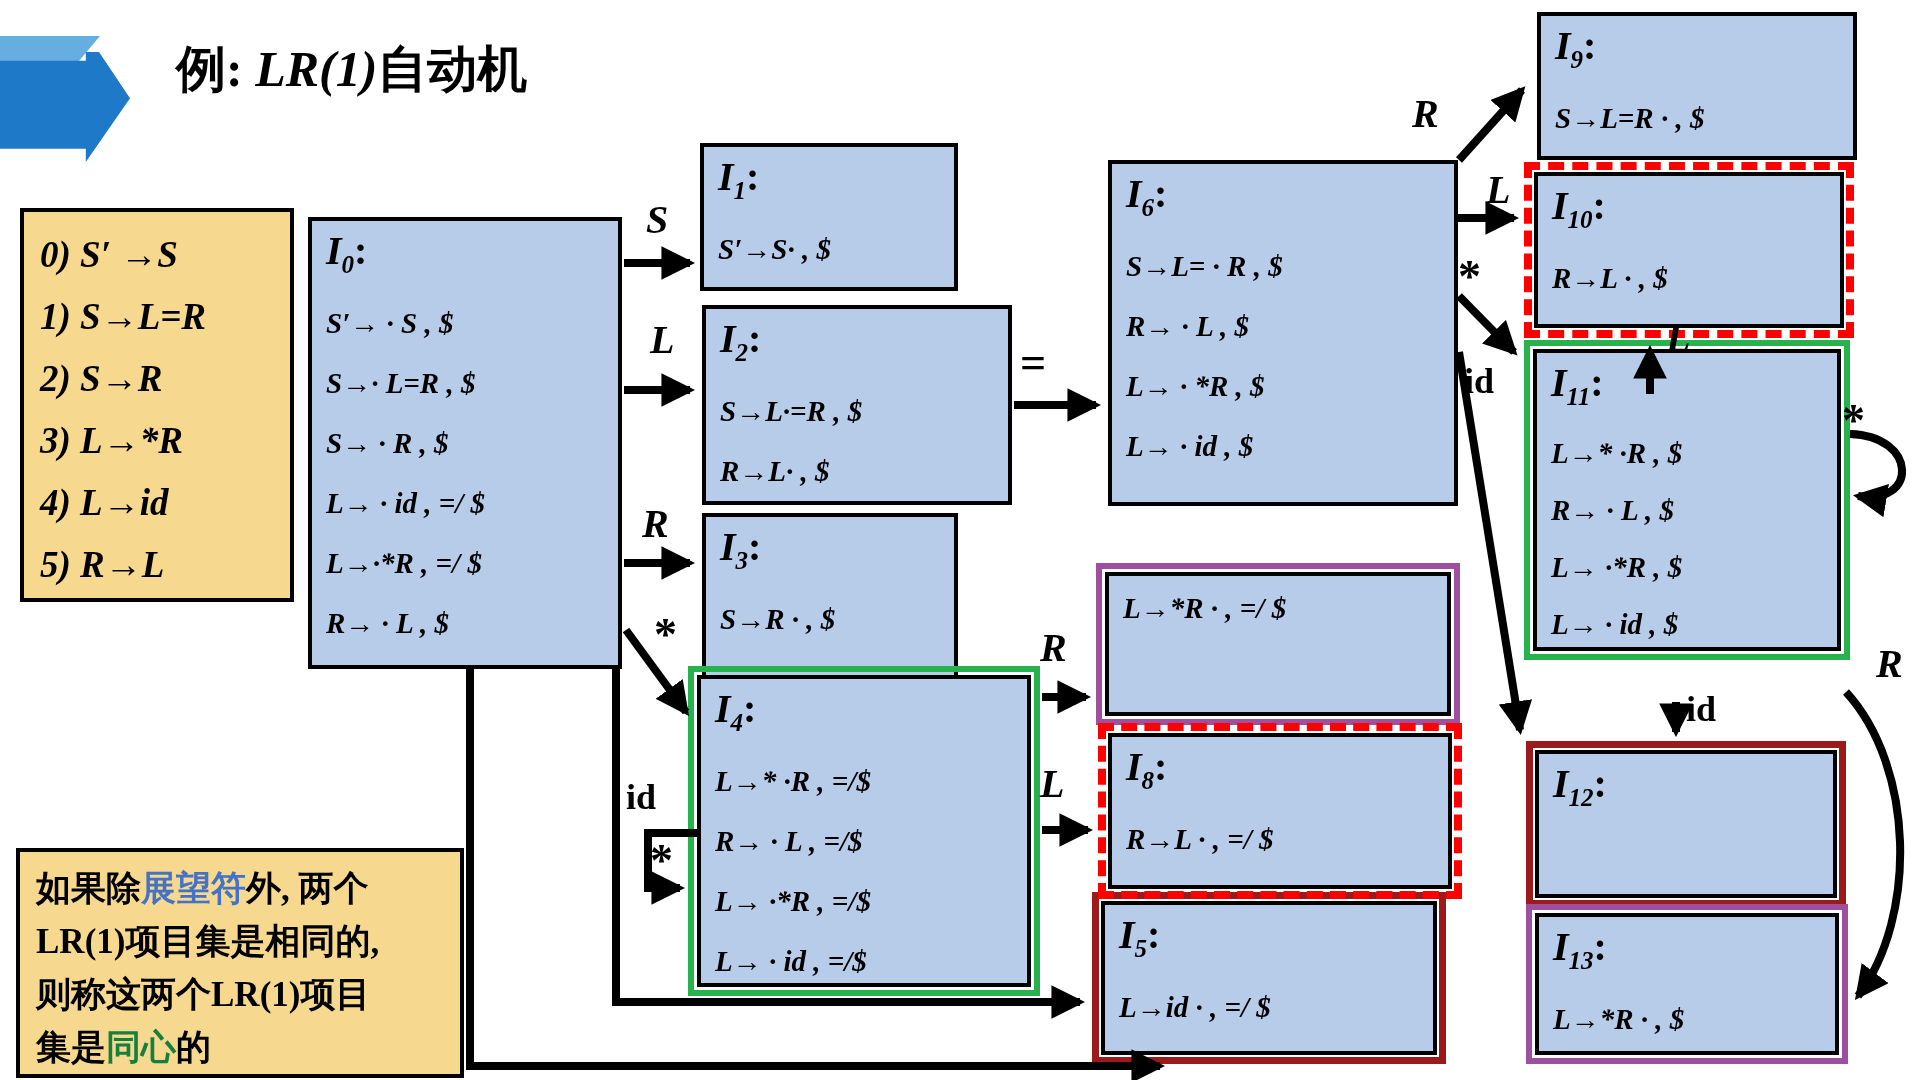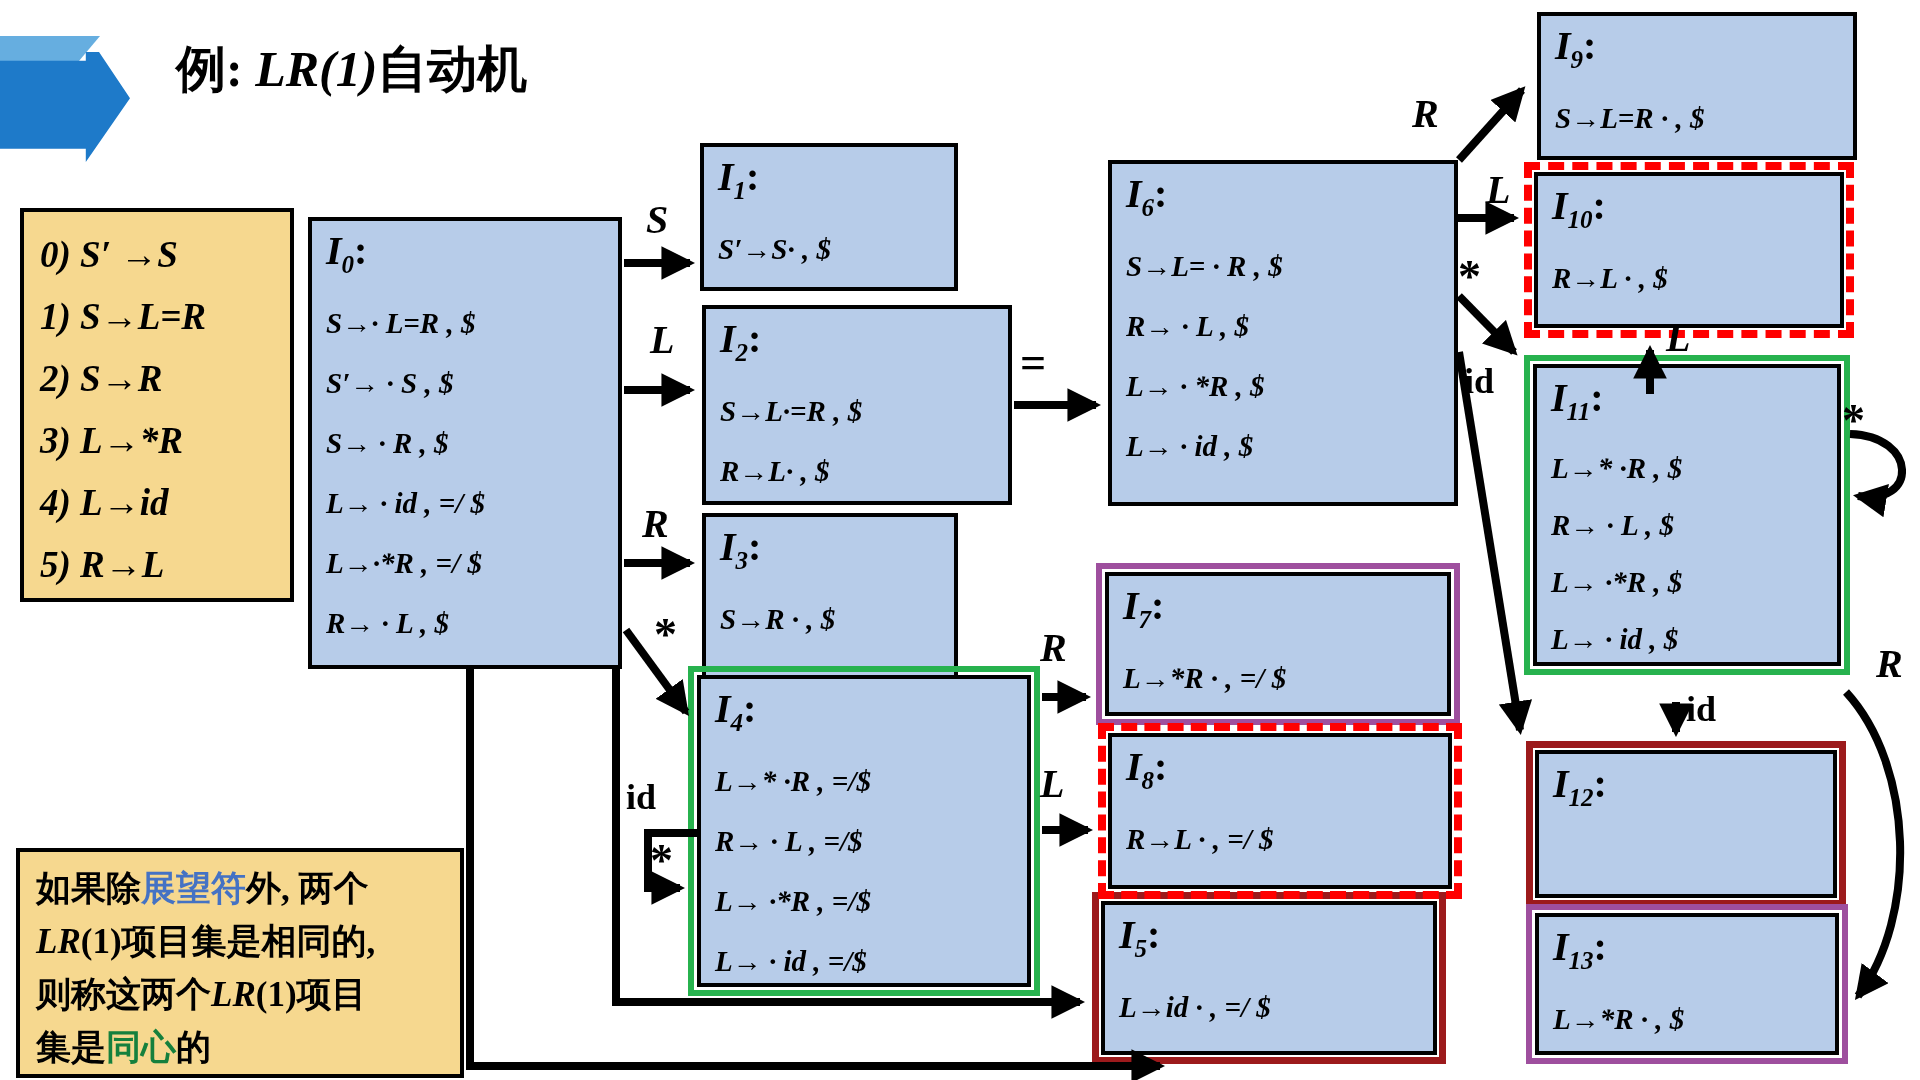--- a/index.html
+++ b/index.html
@@ -12,21 +12,21 @@
   #title-arrow-light{left:0;top:36px;width:100px;height:38px;background:#66AEE0;
      clip-path:polygon(0 0,100% 0,68% 100%,0 100%);}
   #page-title{left:176px;top:36px;font-size:50px;font-weight:bold;white-space:nowrap;}
   #page-title .math{font-style:italic;font-family:"Liberation Serif","DejaVu Serif",serif;}
   
   .ybox{background:#F6D88F;border:4px solid #000;box-sizing:border-box;}
   #grammar-box{left:20px;top:208px;width:274px;height:394px;padding:12px 0 16px 16px;}
   #grammar-box .prod{font-size:37px;line-height:62px;}
   #note-box{left:16px;top:848px;width:448px;height:230px;padding:10px 0 0 16px;}
   .note-line{font-size:35px;line-height:53px;font-weight:bold;white-space:nowrap;}
-  .note-line .it{font-style:italic;}
+  .note-line .it{}
   
   .state{box-sizing:border-box;position:absolute;}
   .state-inner{box-sizing:border-box;width:100%;height:100%;border:4px solid #000;
      background:#B7CCE9;padding:2px 6px 2px 14px;overflow:hidden;}
   .outer-green  {border:6px solid #27B24E;padding:3px;}
   .outer-purple {border:6px solid #9E4F9E;padding:3px;}
   .outer-maroon {border:7px solid #9C1A1C;padding:2px;}
   .outer-dashred{border:8px dashed #FF0000;padding:2px;}
   .state-title{font-size:40px;font-weight:bold;line-height:56px;}
   .state-title .it{font-style:italic;}
@@ -94,22 +94,22 @@
     <path d="M1676 702 L1676 732" marker-end="url(#ah)"></path>
     <path d="M1850 434 C1918 436 1918 506 1858 496" marker-end="url(#ah)"></path>
     <path d="M1846 692 C1914 766 1918 916 1858 996" marker-end="url(#ah)"></path>
   </g>
 </svg>
 
 <div class="state" style="left:308px;top:217px;width:314px;height:452px">
   <div class="state-inner">
     <div class="state-title"><span class="it">I</span><sub>0</sub><span>:</span></div>
     <div>
+        <div class="prod">S′→ · S , $</div>
         <div class="prod">S→· L=R , $</div>
-        <div class="prod">S′→ · S , $</div>
         <div class="prod">S→ · R , $</div>
         <div class="prod">L→ · id , =/ $</div>
         <div class="prod">L→·*R , =/ $</div>
         <div class="prod">R→ · L , $</div>
       </div>
   </div>
 </div>
 
 <div class="state" style="left:700px;top:143px;width:258px;height:148px">
   <div class="state-inner">
@@ -167,21 +167,20 @@
         <div class="prod">S→L= · R , $</div>
         <div class="prod">R→ · L , $</div>
         <div class="prod">L→ · *R , $</div>
         <div class="prod">L→ · id , $</div>
       </div>
   </div>
 </div>
 
 <div class="state outer-purple" style="left:1096px;top:563px;width:364px;height:162px">
   <div class="state-inner">
-    <div class="state-title"><span class="it">I</span><sub>7</sub><span>:</span></div>
     <div>
         <div class="prod">L→*R · , =/ $</div>
       </div>
   </div>
 </div>
 
 <div class="state outer-dashred" style="left:1098px;top:723px;width:364px;height:176px">
   <div class="state-inner">
     <div class="state-title"><span class="it">I</span><sub>8</sub><span>:</span></div>
     <div>
@@ -201,21 +200,21 @@
 
 <div class="state outer-dashred" style="left:1524px;top:162px;width:330px;height:176px">
   <div class="state-inner">
     <div class="state-title"><span class="it">I</span><sub>10</sub><span>:</span></div>
     <div>
         <div class="prod">R→L · , $</div>
       </div>
   </div>
 </div>
 
-<div class="state outer-green tight" style="left:1524px;top:355px;width:326px;height:320px">
+<div class="state outer-green tight" style="left:1524px;top:340px;width:326px;height:320px">
   <div class="state-inner">
     <div class="state-title"><span class="it">I</span><sub>11</sub><span>:</span></div>
     <div>
         <div class="prod">L→* ·R , $</div>
         <div class="prod">R→ · L , $</div>
         <div class="prod">L→ ·*R , $</div>
         <div class="prod">L→ · id , $</div>
       </div>
   </div>
 </div>

